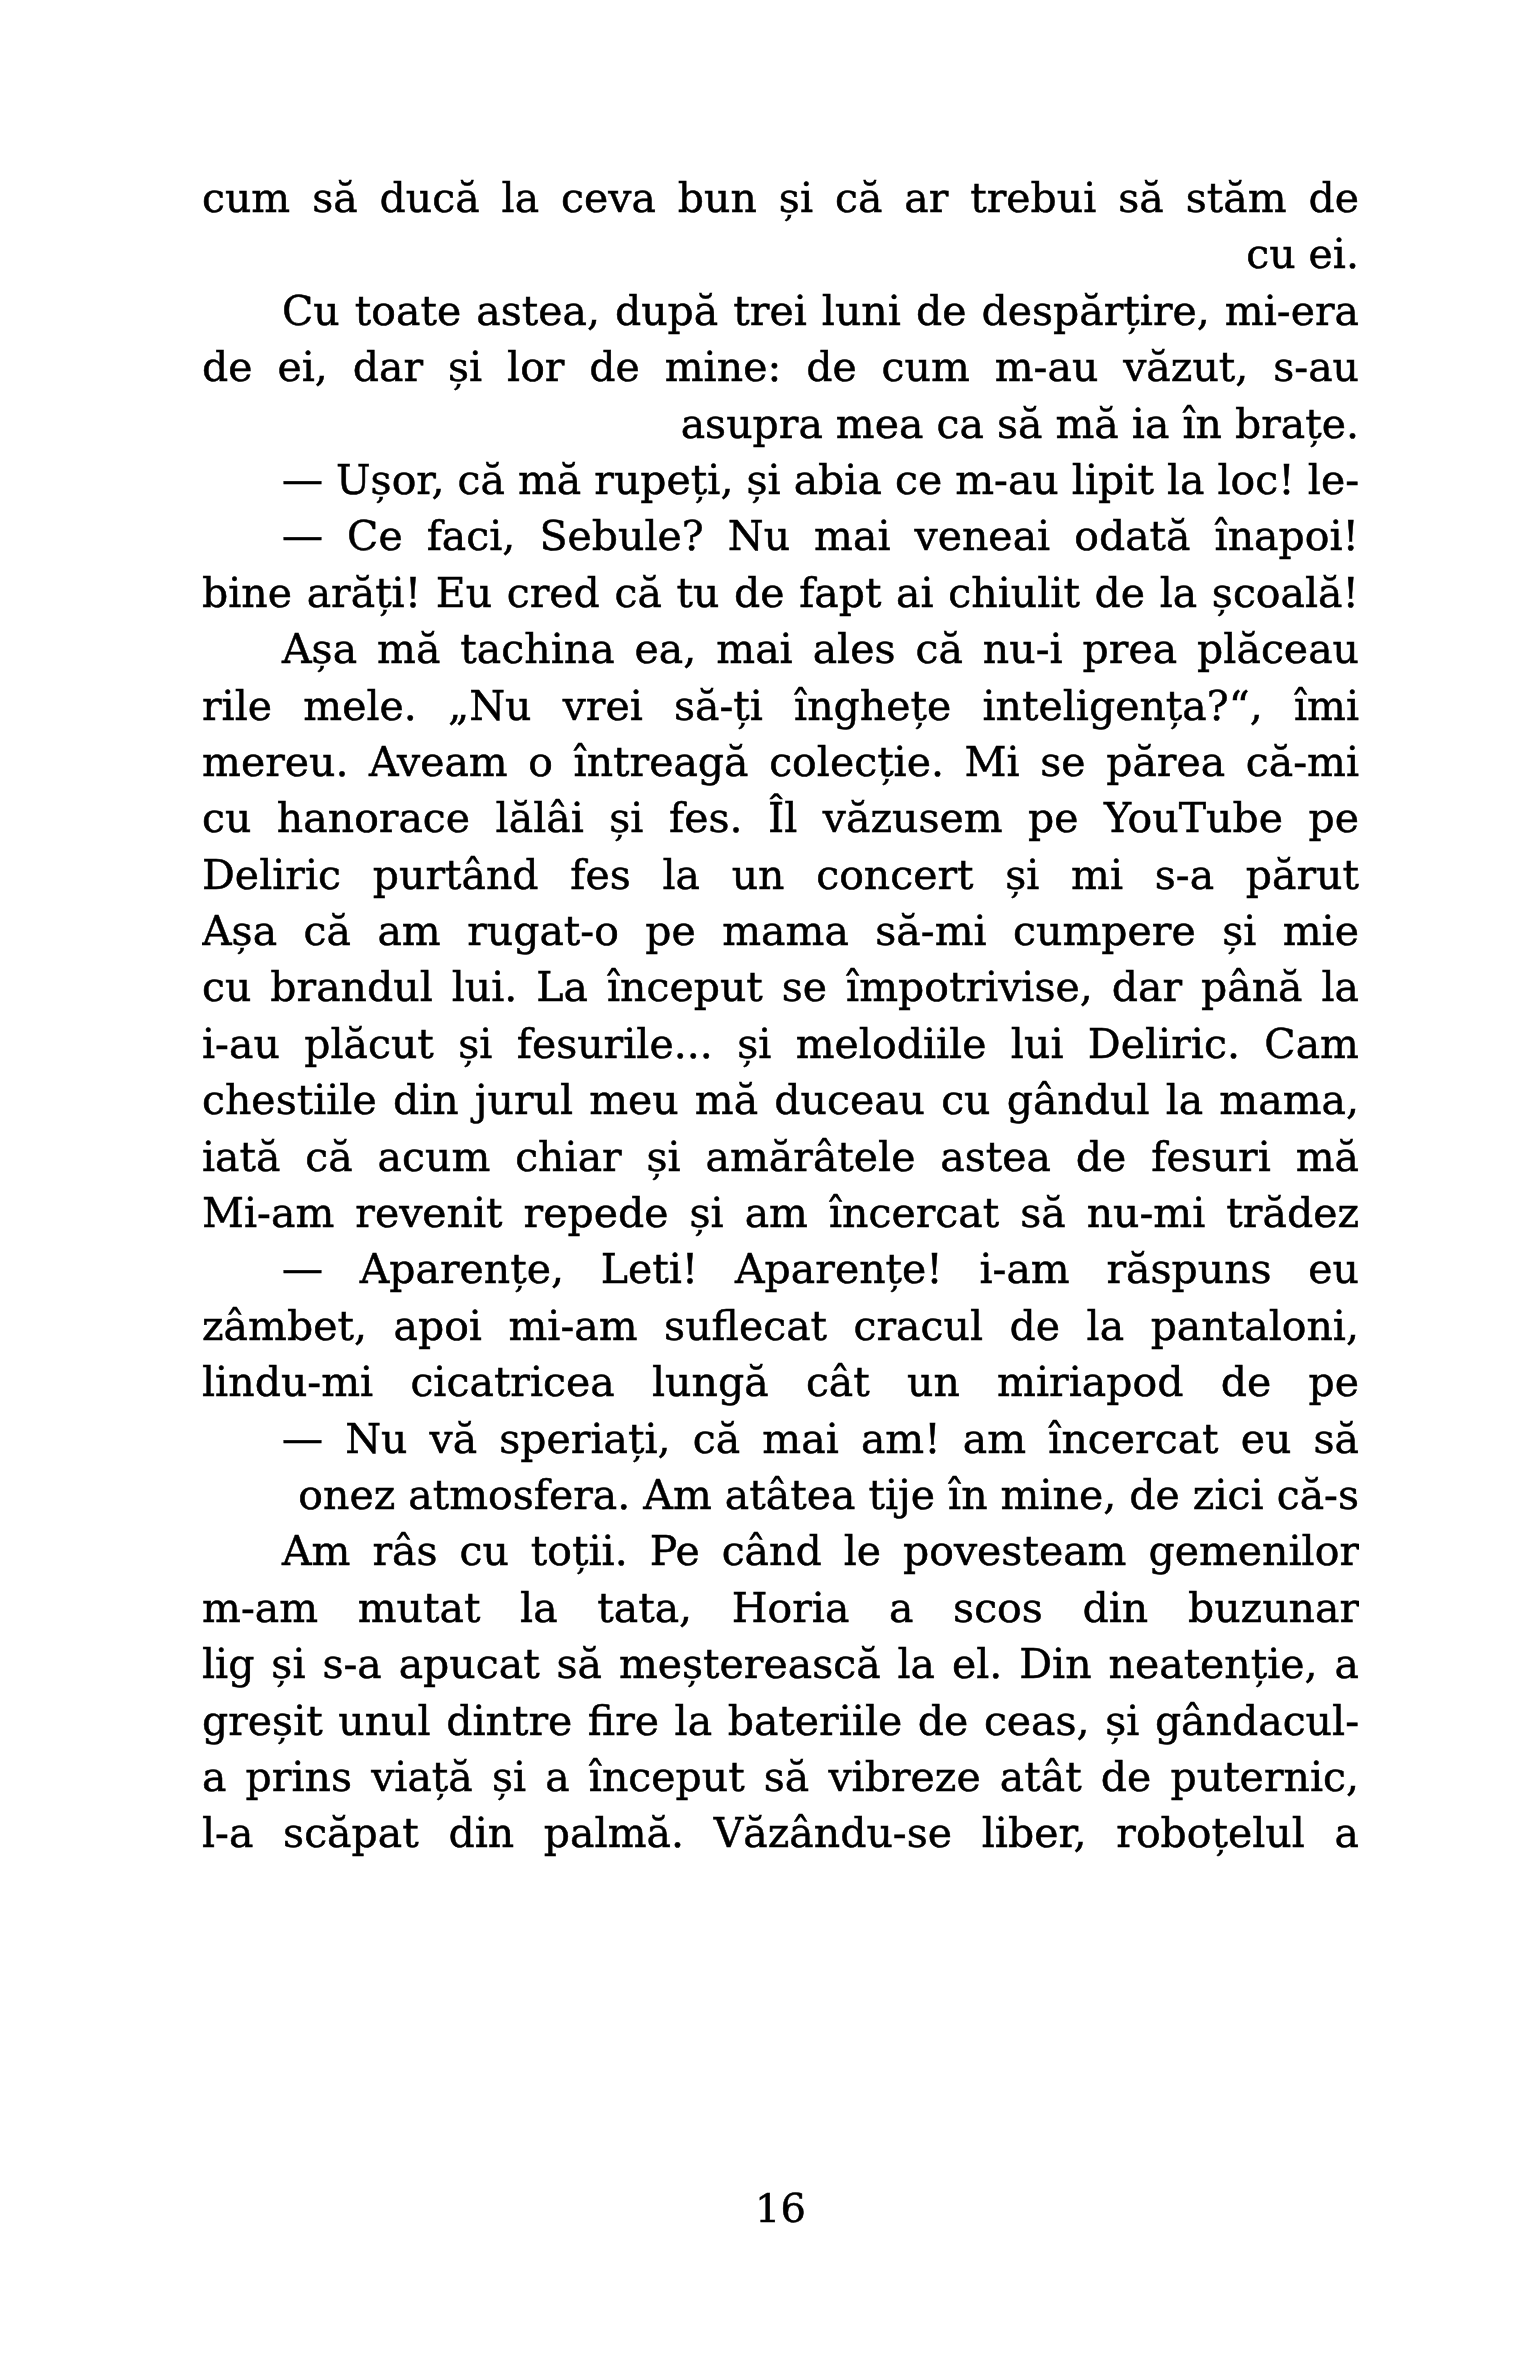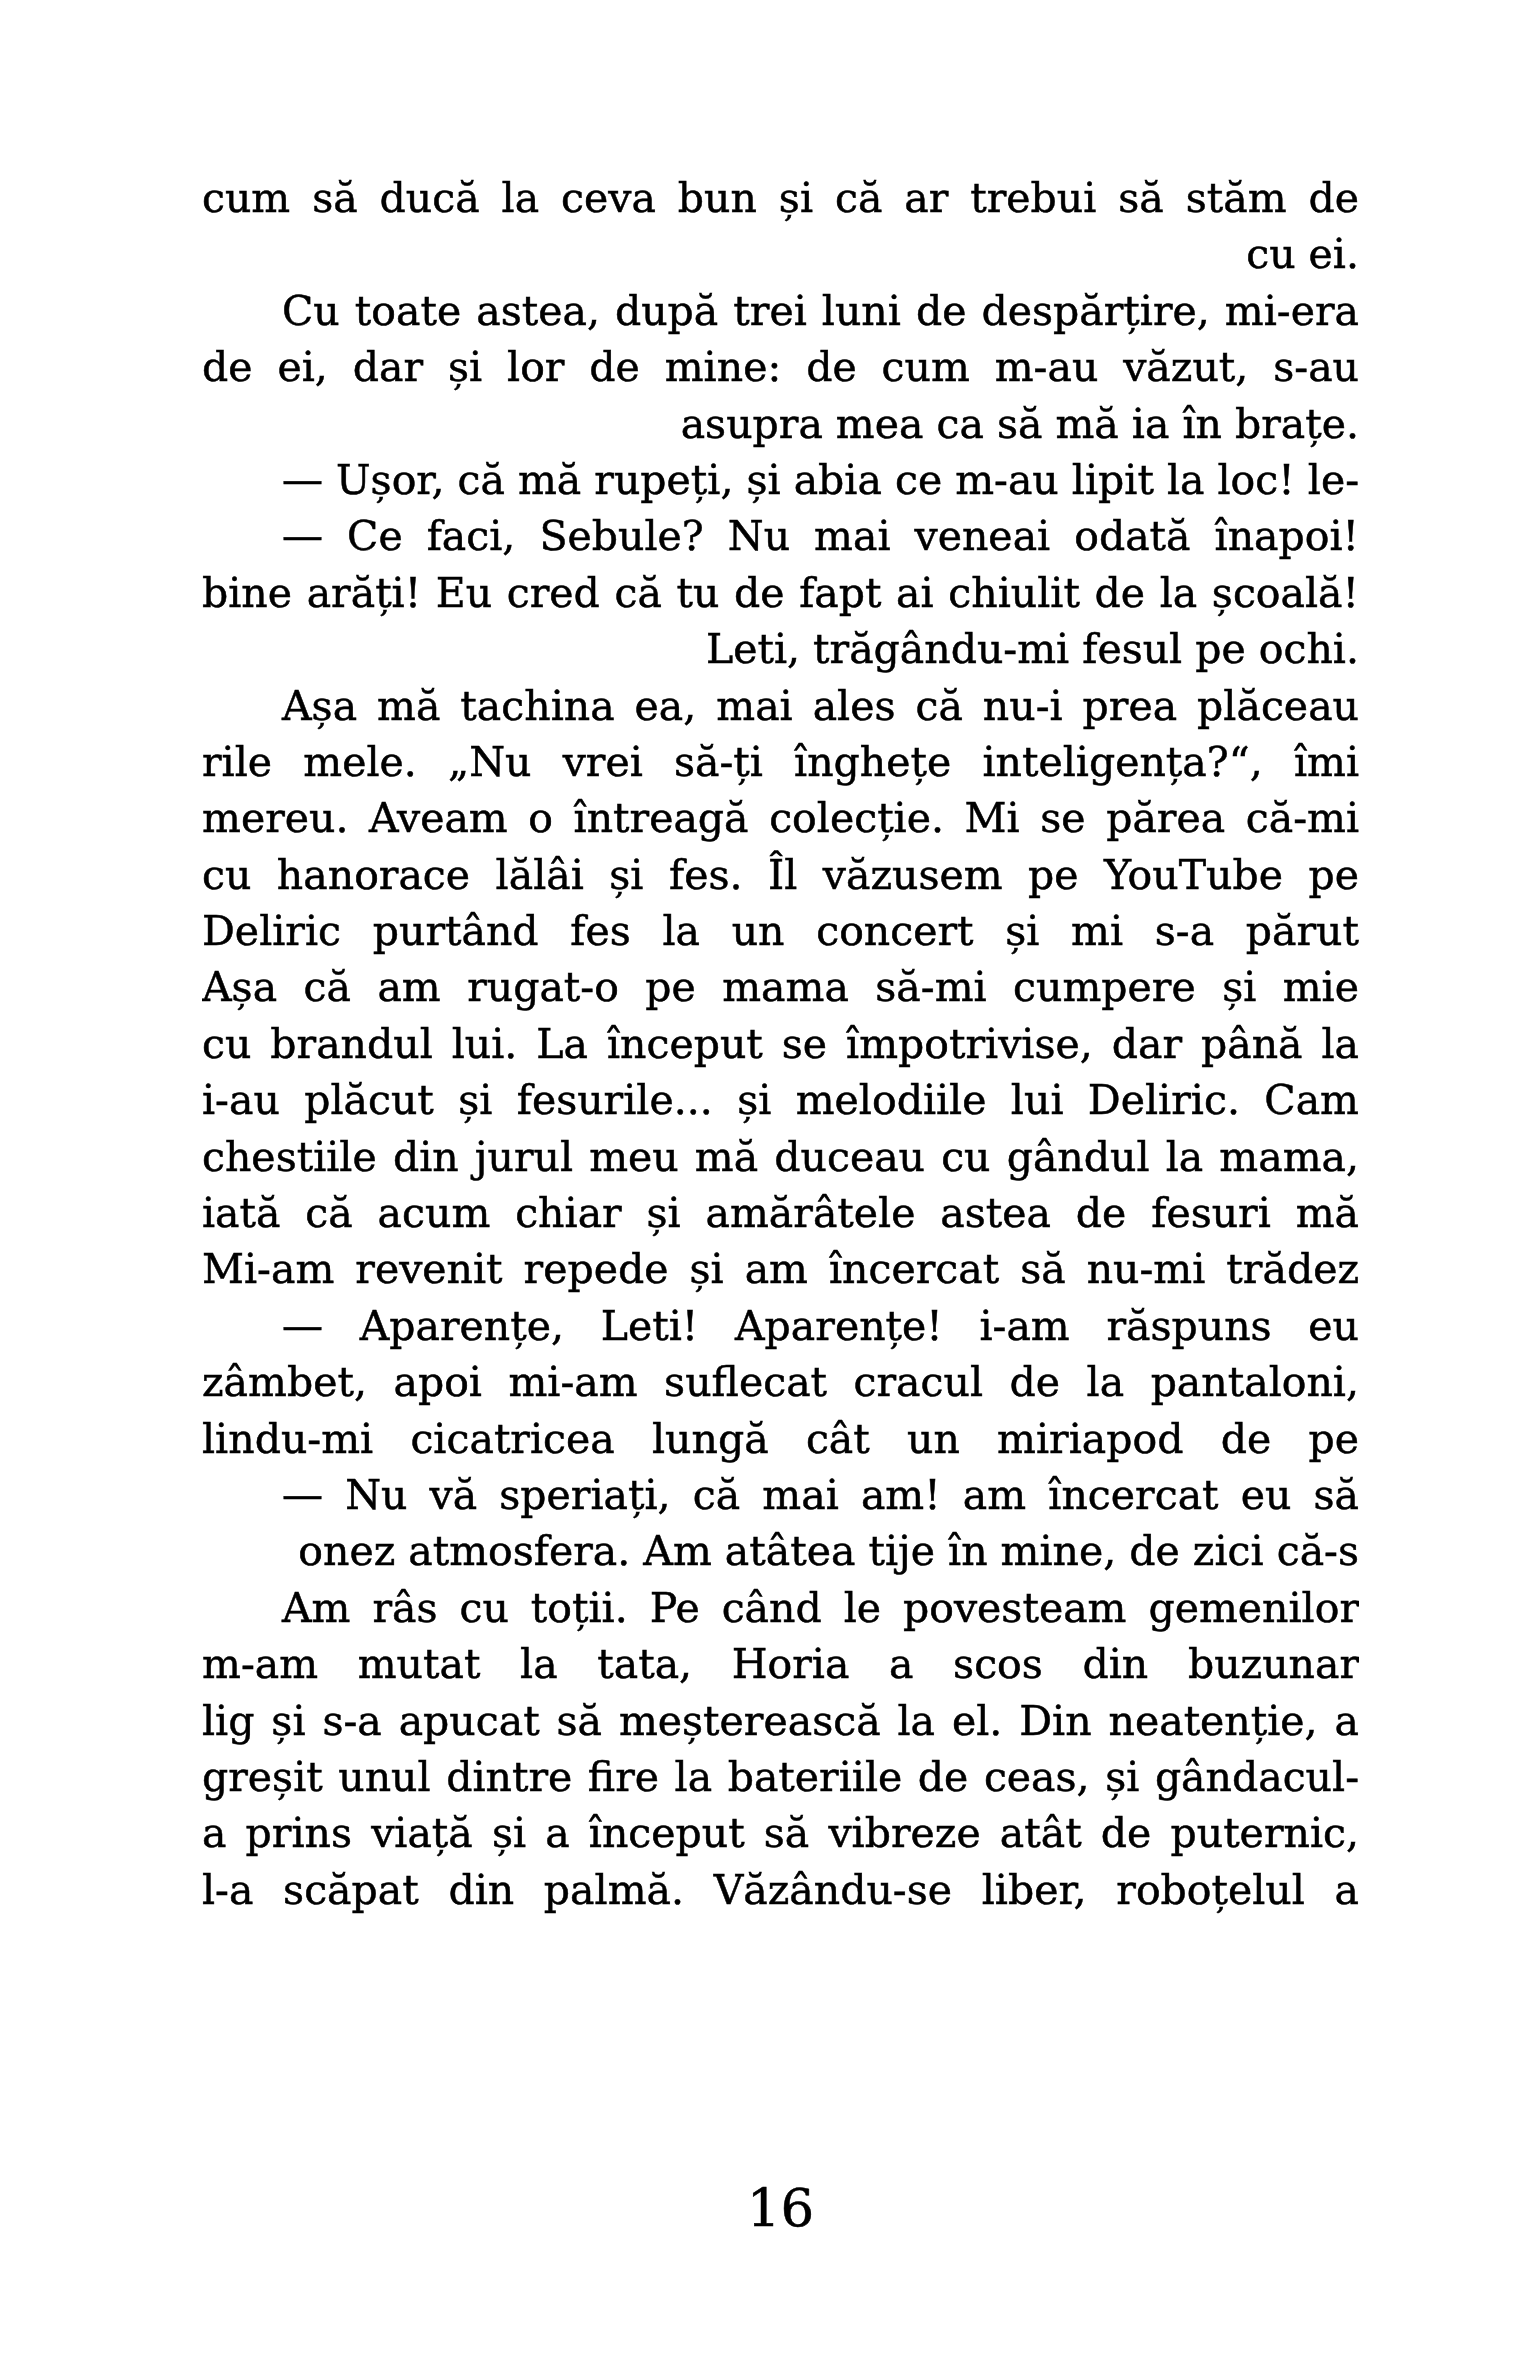--- a/index.html
+++ b/index.html
@@ -40,39 +40,38 @@
   }
   .line.indent {
     text-indent: 80px;
   }
   .page-number {
     position: absolute;
     left: 202px;
     top: 2180px;
     width: 1157px;
     text-align: center;
-    font-size: 53px;
+    font-size: 40px;
     line-height: 56.4px;
     -webkit-text-stroke: 0.5px #000000;
   }
 </style>
 </head>
 <body>
 
 <div class="page">
   <div class="text-block">
       <div class="line justify">cum să ducă la ceva bun și că ar trebui să stăm de vorbă</div>
       <div class="line">cu ei.</div>
       <div class="line indent justify">Cu toate astea, după trei luni de despărțire, mi-era dor</div>
       <div class="line justify">de ei, dar și lor de mine: de cum m-au văzut, s-au năpustit</div>
       <div class="line">asupra mea ca să mă ia în brațe.</div>
       <div class="line indent justify">— Ușor, că mă rupeți, și abia ce m-au lipit la loc! le-am</div>
       <div class="line indent justify">— Ce faci, Sebule? Nu mai veneai odată înapoi! Uite ce</div>
       <div class="line justify">bine arăți! Eu cred că tu de fapt ai chiulit de la școală! a spus</div>
-      <div class="line">Leti, trăgându-mi fesul pe ochi.</div>
       <div class="line indent justify">Așa mă tachina ea, mai ales că nu-i prea plăceau fesu-</div>
       <div class="line justify">rile mele. „Nu vrei să-ți înghețe inteligența?“, îmi spunea</div>
       <div class="line justify">mereu. Aveam o întreagă colecție. Mi se părea că-mi stă bine</div>
       <div class="line justify">cu hanorace lălâi și fes. Îl văzusem pe YouTube pe rapperul</div>
       <div class="line justify">Deliric purtând fes la un concert și mi s-a părut interesant.</div>
       <div class="line justify">Așa că am rugat-o pe mama să-mi cumpere și mie câteva</div>
       <div class="line justify">cu brandul lui. La început se împotrivise, dar până la urmă</div>
       <div class="line justify">i-au plăcut și fesurile... și melodiile lui Deliric. Cam toate</div>
       <div class="line justify">chestiile din jurul meu mă duceau cu gândul la mama, și</div>
       <div class="line justify">iată că acum chiar și amărâtele astea de fesuri mă întristau.</div>

